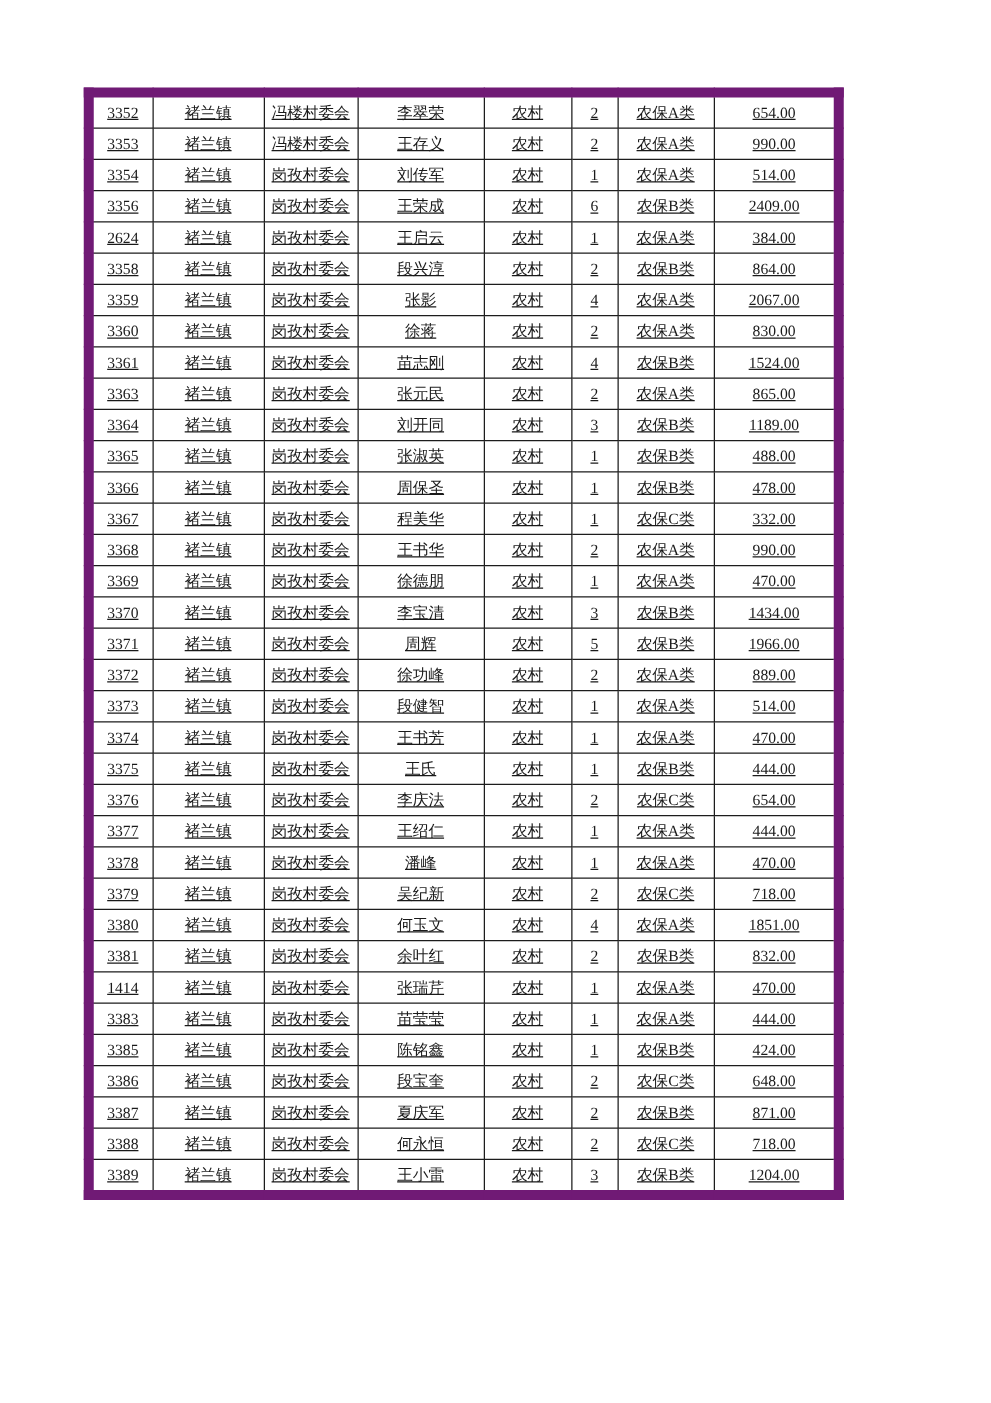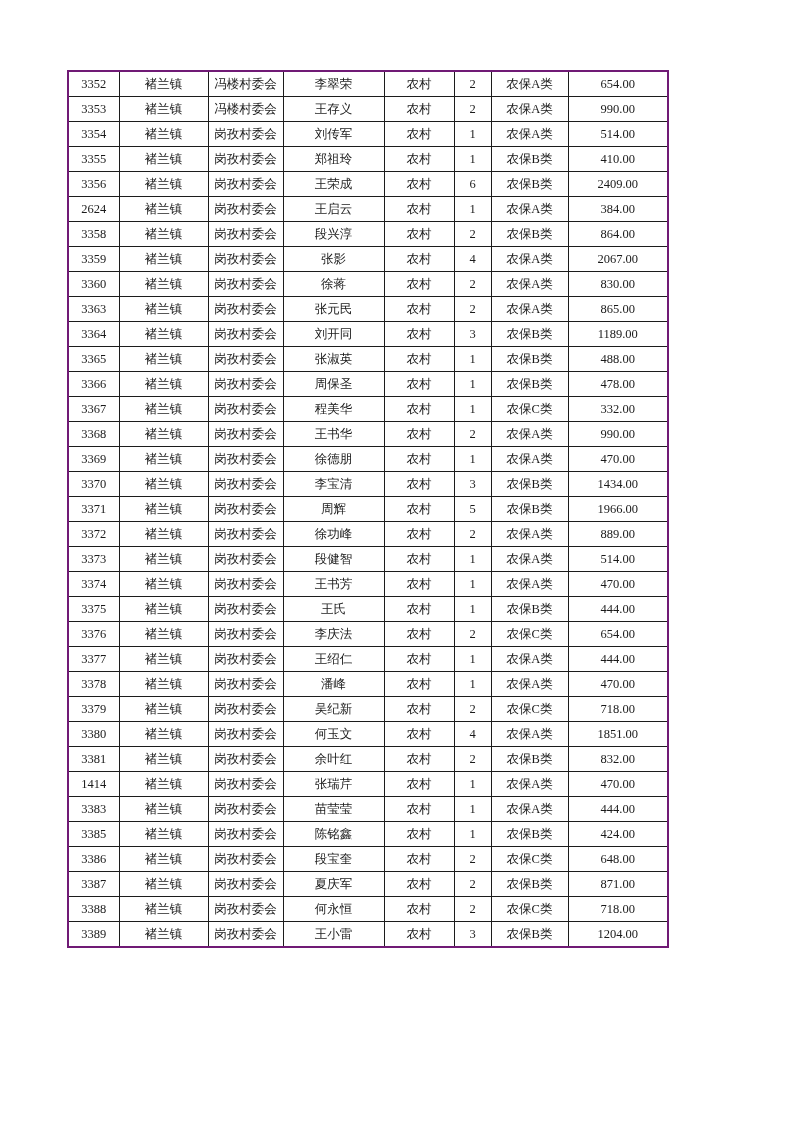--- a/index.html
+++ b/index.html
@@ -16,21 +16,22 @@
   }
   .table-wrap {
     position: absolute;
     left: 67px;
     top: 70px;
   }
   table.records {
     border-collapse: collapse;
     table-layout: fixed;
     width: 600px;
-    border: 2px solid #701a75;
+    border: 8px solid #701a75;
+    text-decoration: underline;
   }
   table.records td {
     border: 1px solid #1c1c1c;
     height: 24px;
     padding: 0 2px;
     text-align: center;
     vertical-align: middle;
     font-size: 12.5px;
     line-height: 1;
     white-space: nowrap;
@@ -87,30 +88,20 @@
           <td>3354</td>
           <td>褚兰镇</td>
           <td>岗孜村委会</td>
           <td>刘传军</td>
           <td>农村</td>
           <td>1</td>
           <td>农保A类</td>
           <td>514.00</td>
         </tr>
         <tr>
-          <td>3355</td>
-          <td>褚兰镇</td>
-          <td>岗孜村委会</td>
-          <td>郑祖玲</td>
-          <td>农村</td>
-          <td>1</td>
-          <td>农保B类</td>
-          <td>410.00</td>
-        </tr>
-        <tr>
           <td>3356</td>
           <td>褚兰镇</td>
           <td>岗孜村委会</td>
           <td>王荣成</td>
           <td>农村</td>
           <td>6</td>
           <td>农保B类</td>
           <td>2409.00</td>
         </tr>
         <tr>
@@ -145,20 +136,30 @@
         </tr>
         <tr>
           <td>3360</td>
           <td>褚兰镇</td>
           <td>岗孜村委会</td>
           <td>徐蒋</td>
           <td>农村</td>
           <td>2</td>
           <td>农保A类</td>
           <td>830.00</td>
+        </tr>
+        <tr>
+          <td>3361</td>
+          <td>褚兰镇</td>
+          <td>岗孜村委会</td>
+          <td>苗志刚</td>
+          <td>农村</td>
+          <td>4</td>
+          <td>农保B类</td>
+          <td>1524.00</td>
         </tr>
         <tr>
           <td>3363</td>
           <td>褚兰镇</td>
           <td>岗孜村委会</td>
           <td>张元民</td>
           <td>农村</td>
           <td>2</td>
           <td>农保A类</td>
           <td>865.00</td>

